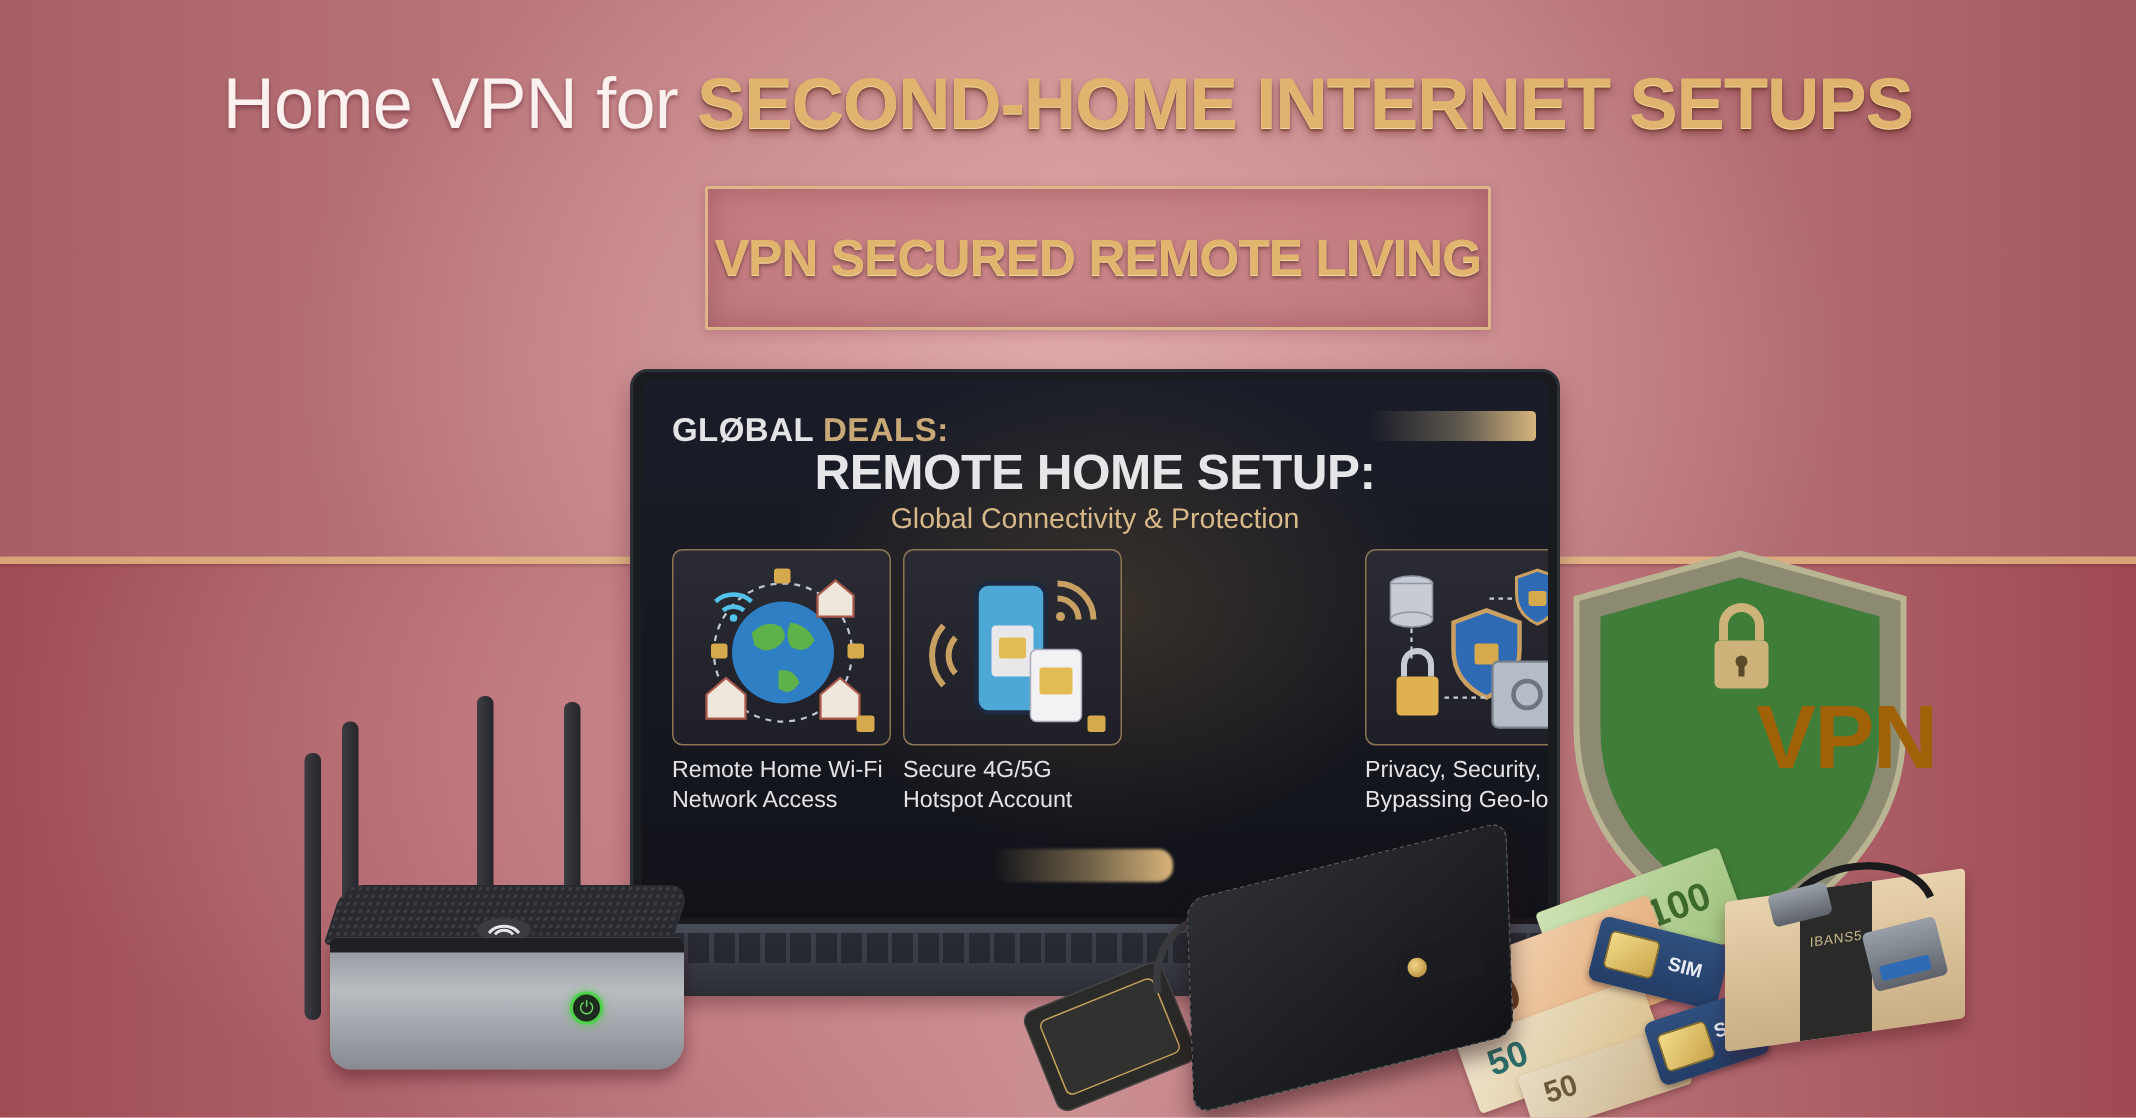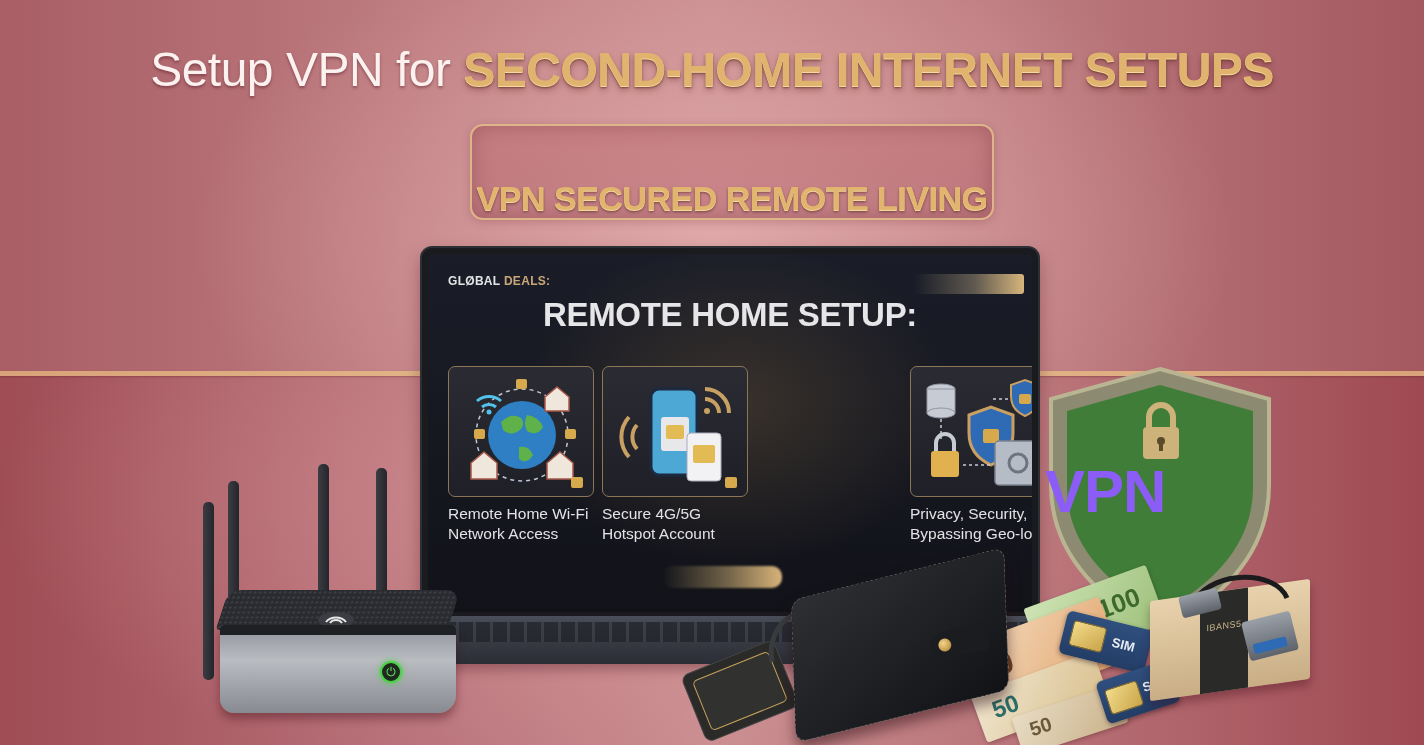--- a/index.html
+++ b/index.html
@@ -26,45 +26,45 @@
     position: absolute; left: 0; top: 42px; width: 1424px; text-align: center;
     font-size: 48px; font-weight: 700; letter-spacing: -0.5px; white-space: nowrap;
   }
   .headline .plain { color: #fbf1ee; font-weight: 400; text-shadow: 0 2px 3px rgba(80,20,30,0.45); }
   .headline .gold {
     color: #e0b46f;
     text-shadow: 0 1px 0 #f5d9a0, 0 2px 2px rgba(90,40,20,0.6), 0 4px 6px rgba(80,20,20,0.35);
   }
   .badge {
     position: absolute; left: 470px; top: 124px; width: 524px; height: 96px;
-    border: 2px solid #deb588; border-radius: 13px;
+    border: 2px solid #deb588; border-radius: 2px;
     background: linear-gradient(180deg, rgba(190,110,115,0.55), rgba(170,90,100,0.45));
     box-shadow: inset 0 0 20px rgba(110,40,50,0.35), 0 2px 8px rgba(110,40,50,0.25);
-    display: flex; align-items: flex-end; justify-content: center;
+    display: flex; align-items: center; justify-content: center;
   }
   .badge span {
     font-size: 34px; font-weight: 700; color: #e2b56e; letter-spacing: -0.5px;
     text-shadow: 0 1px 0 #f4d7a0, 0 2px 3px rgba(70,30,20,0.6);
   }
 
   
   .laptop-lid {
     position: absolute; left: 422px; top: 248px; width: 616px; height: 370px;
     background: #1a1b1f; border-radius: 10px;
     box-shadow: 0 0 0 2px #2d2f36, 0 8px 18px rgba(60,10,20,0.4);
   }
   .screen {
     position: absolute; left: 6px; top: 6px; width: 604px; height: 358px; border-radius: 5px;
     background:
       radial-gradient(ellipse 220px 160px at 310px 150px, rgba(120,95,60,0.35), rgba(0,0,0,0) 100%),
       linear-gradient(180deg, #1a1d28 0%, #121319 100%);
     overflow: hidden;
   }
   .brand {
-    position: absolute; left: 20px; top: 20px; font-size: 12px; font-weight: 700; letter-spacing: 0.3px;
+    position: absolute; left: 20px; top: 20px; font-size: 22px; font-weight: 700; letter-spacing: 0.3px;
   }
   .brand .w { color: #e4e4e6; }
   .brand .g { color: #c9a877; }
   .streak {
     position: absolute; right: 8px; top: 20px; width: 110px; height: 20px;
     background: linear-gradient(90deg, rgba(255,255,255,0) 0%, rgba(200,180,140,0.4) 55%, #d6b57c 100%);
     border-radius: 3px;
   }
   .streak2 {
     position: absolute; left: 234px; top: 312px; width: 120px; height: 22px;
@@ -134,21 +134,21 @@
   }
   .router-band { position:absolute; left:0; top:0; width:100%; height:10px; background:#1f2024; border-radius: 4px 4px 0 0; }
   .power-btn {
     position: absolute; left: 160px; top: 36px; width: 22px; height: 22px; border-radius: 50%;
     background: #1e2a1e; border: 2px solid #4fd04a; box-shadow: 0 0 6px #4fd04a;
     color: #6be066; font-size: 12px; line-height: 18px; text-align: center;
   }
 
   
   .shield { position: absolute; left: 1045px; top: 365px; width: 230px; height: 270px; }
-  .shield-text-vpn { position:absolute; left:0; top:92px; width:230px; text-align:left; font-size:60px; font-weight:700; color:#8b5cf6; letter-spacing: -1px; }
+  .shield-text-vpn { position:absolute; left:16px; top:92px; width:230px; text-align:right; font-size:60px; font-weight:700; color:#a16207; letter-spacing: -1px; }
   .shield-text-secure { position:absolute; left:0; top:156px; width:230px; text-align:center; font-size:32px; font-weight:700; color:#d8c593; }
 
   
   .wallet {
     position: absolute; left: 790px; top: 575px; width: 220px; height: 140px;
     background: linear-gradient(150deg, #2e2f33, #121316);
     border-radius: 12px; transform: rotate(-14deg) skewX(-12deg);
     border: 1px dashed #555;
     box-shadow: 0 8px 14px rgba(40,10,15,0.5);
   }
@@ -181,36 +181,37 @@
   .box-label { position:absolute; left:52px; top:30px; width:44px; text-align:center; font-size:9px; color:#c8b68c; letter-spacing: 0.5px; }
   .usb-plug { position:absolute; background: linear-gradient(180deg,#9aa0a8,#5e636b); border-radius:4px; }
 </style>
 </head>
 <body>
 
 <div class="floor"></div>
 <div class="gold-line"></div>
 
 <h1 class="headline">
-  <span class="plain">Setup VPN for</span>
+  <span class="plain">Home VPN for</span>
   <span class="gold">SECOND-HOME INTERNET SETUPS</span>
 </h1>
 
 <div class="badge">
   <span>VPN SECURED REMOTE LIVING</span>
 </div>
 
 <div class="laptop-lid">
   <div class="screen">
     <div class="brand">
       <span class="w">GLØBAL</span>
       <span class="g">DEALS:</span>
     </div>
     <div class="streak"></div>
     <div class="screen-title">REMOTE HOME SETUP:</div>
+    <div class="screen-sub">Global Connectivity &amp; Protection</div>
 
     <div class="card" style="left:20px;">
       <svg width="146" height="131" viewBox="0 0 146 131">
         <circle cx="73" cy="68" r="46" fill="none" stroke="#bfc7d6" stroke-width="1.5" stroke-dasharray="4 4"></circle>
         <circle cx="73" cy="68" r="34" fill="#2f7fc4"></circle>
         <path d="M52 55 q10 -10 20 -4 q6 8 -4 14 q-8 4 -14 -2z M78 48 q12 2 16 12 q-6 10 -16 4 q-4 -8 0 -16z M70 80 q10 -2 14 8 q-6 10 -14 4z" fill="#5fb24a"></path>
         <path d="M28 34 a18 18 0 0 1 24 0" fill="none" stroke="#53c2ea" stroke-width="3"></path>
         <path d="M33 40 a11 11 0 0 1 14 0" fill="none" stroke="#53c2ea" stroke-width="3"></path>
         <circle cx="40" cy="45" r="2.5" fill="#53c2ea"></circle>
         <g fill="#efe7dc" stroke="#a9584a" stroke-width="1.5">

